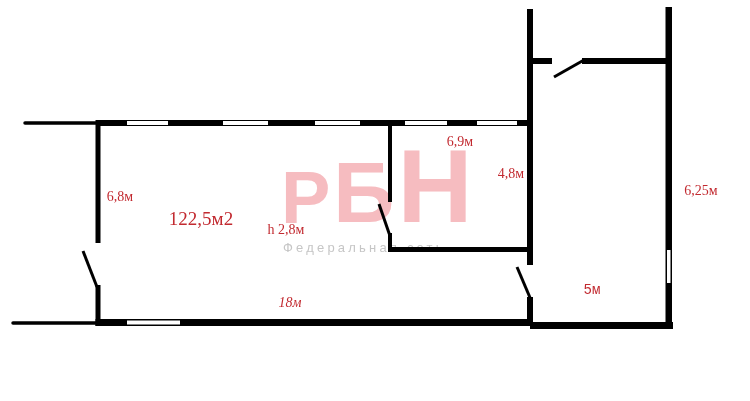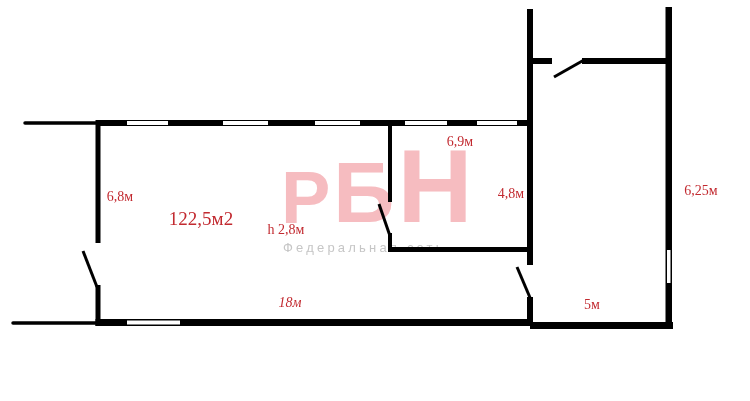--- a/index.html
+++ b/index.html
@@ -134,18 +134,18 @@
       <line class="door" x1="379" y1="204" x2="390" y2="236"></line>
       <line class="door" x1="517" y1="267" x2="531" y2="300"></line>
       <line class="door" x1="554" y1="77" x2="584" y2="60"></line>
     </g>
   </svg>
 
   <div class="lbl" style="left:120px; top:197px;">6,8м</div>
   <div class="lbl lbl-lg" style="left:201px; top:219px;">122,5м2</div>
   <div class="lbl" style="left:286px; top:230px;">h 2,8м</div>
   <div class="lbl" style="left:460px; top:142px;">6,9м</div>
-  <div class="lbl" style="left:511px; top:194px;">4,8м</div>
+  <div class="lbl" style="left:511px; top:174px;">4,8м</div>
   <div class="lbl" style="left:701px; top:191px;">6,25м</div>
   <div class="lbl" style="left:290px; top:303px;font-style:italic;">18м</div>
-  <div class="lbl" style="left:592px; top:305px;">5м</div>
+  <div class="lbl" style="left:592px; top:290px;font-family:Liberation Mono, monospace;">5м</div>
 
 </div>
 
 </body></html>

